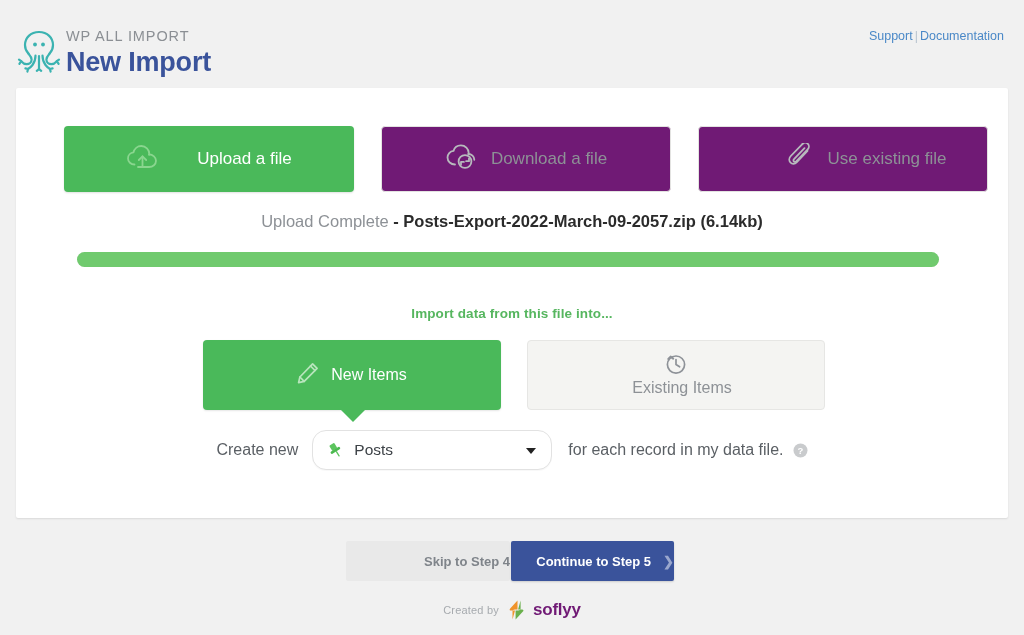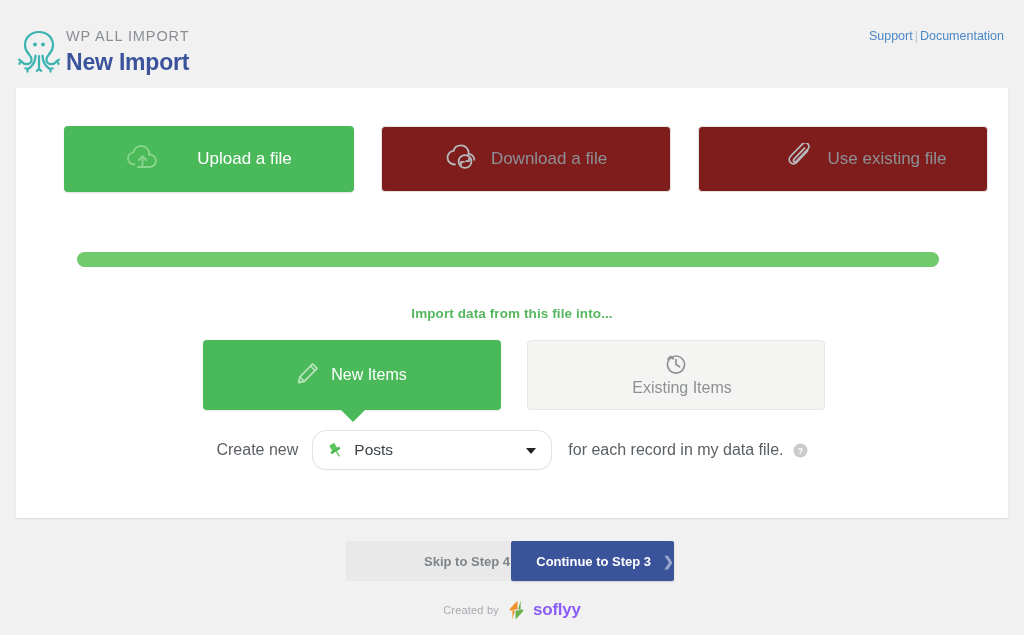--- a/index.html
+++ b/index.html
@@ -14,21 +14,21 @@
 
   
   .header { position: absolute; left: 0; top: 0; width: 1024px; height: 88px; border-radius: 29px; }
   .logo-wrap { position: absolute; left: 14px; top: 26px; width: 50px; height: 48px; }
   .brand { position: absolute; left: 66px; top: 28px; }
   .brand-small {
     font-size: 14.5px; letter-spacing: 0.9px; color: #8b8f94;
     font-weight: 400; line-height: 16px;
   }
   .brand-big {
-    font-size: 23px; color: #3a539b; font-weight: bold;
+    font-size: 27px; color: #3a539b; font-weight: bold;
     line-height: 32px; margin-top: 2px; letter-spacing: -0.2px;
   }
   .toplinks {
     position: absolute; right: 20px; top: 29px;
     font-size: 12.5px; color: #4a88c7;
   }
   .toplinks a { color: #4a88c7; text-decoration: none; }
   .toplinks .sep { color: #b9c4cf; margin: 0 2px; }
 
   
@@ -49,21 +49,21 @@
     font-size: 17px; cursor: pointer;
     user-select: none;
   }
   .tab .tlabel { margin-left: 14px; }
   .tab.active {
     background: #4ab95a; color: #ffffff;
     box-shadow: 0 1px 2px rgba(0,0,0,0.12);
     gap: 25px;
   }
   .tab.inactive {
-    background: #7f1d1d; color: #8d9196;
+    background: #701a75; color: #8d9196;
     border: 1px solid #e3e3e1;
   }
   #tab-upload   { left: 0px;   width: 290px; }
   #tab-download { left: 317px; width: 290px; }
   #tab-existing { left: 634px; width: 290px; padding-left: 48px; }
 
   
   .upload-status {
     position: absolute; left: 0; top: 122px; width: 992px;
     text-align: center; font-size: 16.5px; line-height: 22px;
@@ -153,21 +153,21 @@
   }
   #btn-continue .chev { margin-left: 12px; color: #9aa7cd; font-size: 13px; }
 
   
   .createdby {
     position: absolute; left: 0; top: 600px; width: 1024px;
     display: flex; align-items: center; justify-content: center;
   }
   .createdby .cb-text { font-size: 11px; color: #a7abaf; letter-spacing: 0.2px; }
   .createdby .cb-logo { margin: 0 7px 0 8px; display: flex; align-items: center; }
-  .createdby .cb-name { font-size: 17px; font-weight: bold; color: #8b5cf6; letter-spacing: -0.2px; }
+  .createdby .cb-name { font-size: 17px; font-weight: bold; color: #701a75; letter-spacing: -0.2px; }
 </style>
 </head>
 <body>
 
 <div class="page">
 
   <div class="header">
 
     <div class="logo-wrap">
       <svg width="50" height="48" viewBox="0 0 50 48">
@@ -233,20 +233,24 @@
         <span>
           <svg width="26" height="28" viewBox="0 0 26 28" fill="none" stroke="#b7babd" stroke-width="1.8" stroke-linecap="round" stroke-linejoin="round">
             <path d="M20.5 7.8 L9.6 19.4 C7.8 21.3 5 21.3 3.4 19.5 C1.8 17.7 2 14.9 3.8 13 L15.6 0.8"></path>
             <path d="M15.6 0.8 C17.1 -0.7 19.5 -0.6 20.9 0.9 C22.3 2.4 22.2 4.8 20.7 6.3 L9.2 18.4 C8.5 19.1 7.5 19.1 6.9 18.5 C6.3 17.9 6.3 16.9 7 16.2 L17.5 5.1"></path>
           </svg>
         </span>
         <span class="tlabel">Use existing file</span>
       </div>
     </div>
 
+    <div class="upload-status">
+      <span class="lead">Upload Complete</span>
+      <span class="fname">- Posts-Export-2022-March-09-2057.zip (6.14kb)</span>
+    </div>
 
     <div class="progress-track">
       <div class="progress-fill" id="progress-fill" style="width: 100%;"></div>
     </div>
 
     <div class="import-into">Import data from this file into...</div>
 
     <div class="mode-tabs">
 
       <div class="mode-tab active" id="mode-new">
@@ -299,21 +303,21 @@
         </svg>
       </span>
     </div>
   </div>
 
   <div class="btn-row">
     <div class="btn" id="btn-skip">
       <span>Skip to Step 4</span>
     </div>
     <div class="btn" id="btn-continue">
-      <span>Continue to Step 3</span>
+      <span>Continue to Step 5</span>
       <span class="chev">❯</span>
     </div>
   </div>
 
   <div class="createdby">
     <span class="cb-text">Created by</span>
     <span class="cb-logo">
       <svg width="19" height="20" viewBox="0 0 19 20">
         <path d="M10.5 0.6 L3.2 8.4 C2.2 9.4 2.6 10.6 4 10.6 L8 10.6 L5.5 19.4 L5.5 11.6 C5.5 10.4 6.6 9.6 7.8 9.6 L10.5 9.6 Z" fill="#f0932b"></path>
         <path d="M8.6 19.4 L15.9 11.6 C16.9 10.6 16.5 9.4 15.1 9.4 L11.1 9.4 L13.6 0.6 L13.6 8.4 C13.6 9.6 12.5 10.4 11.3 10.4 L8.6 10.4 Z" fill="#6ab04c"></path>

